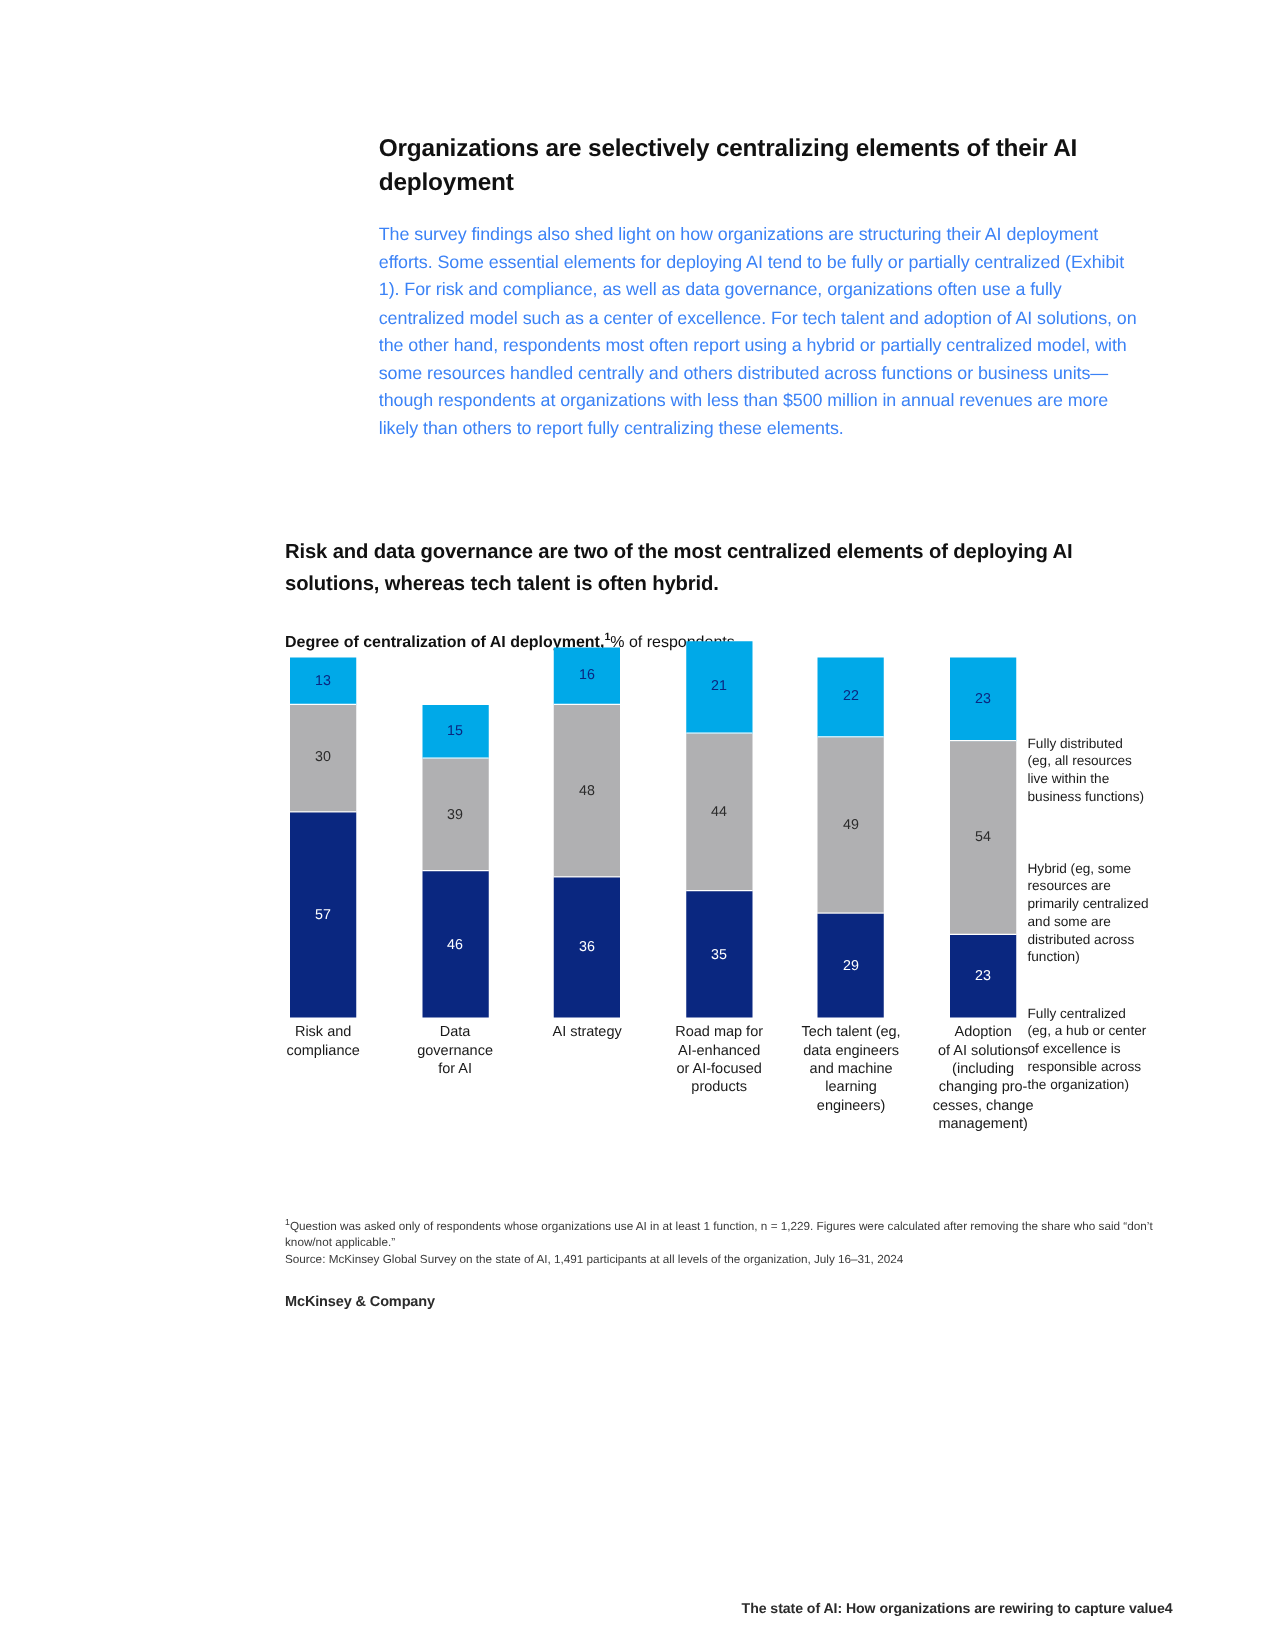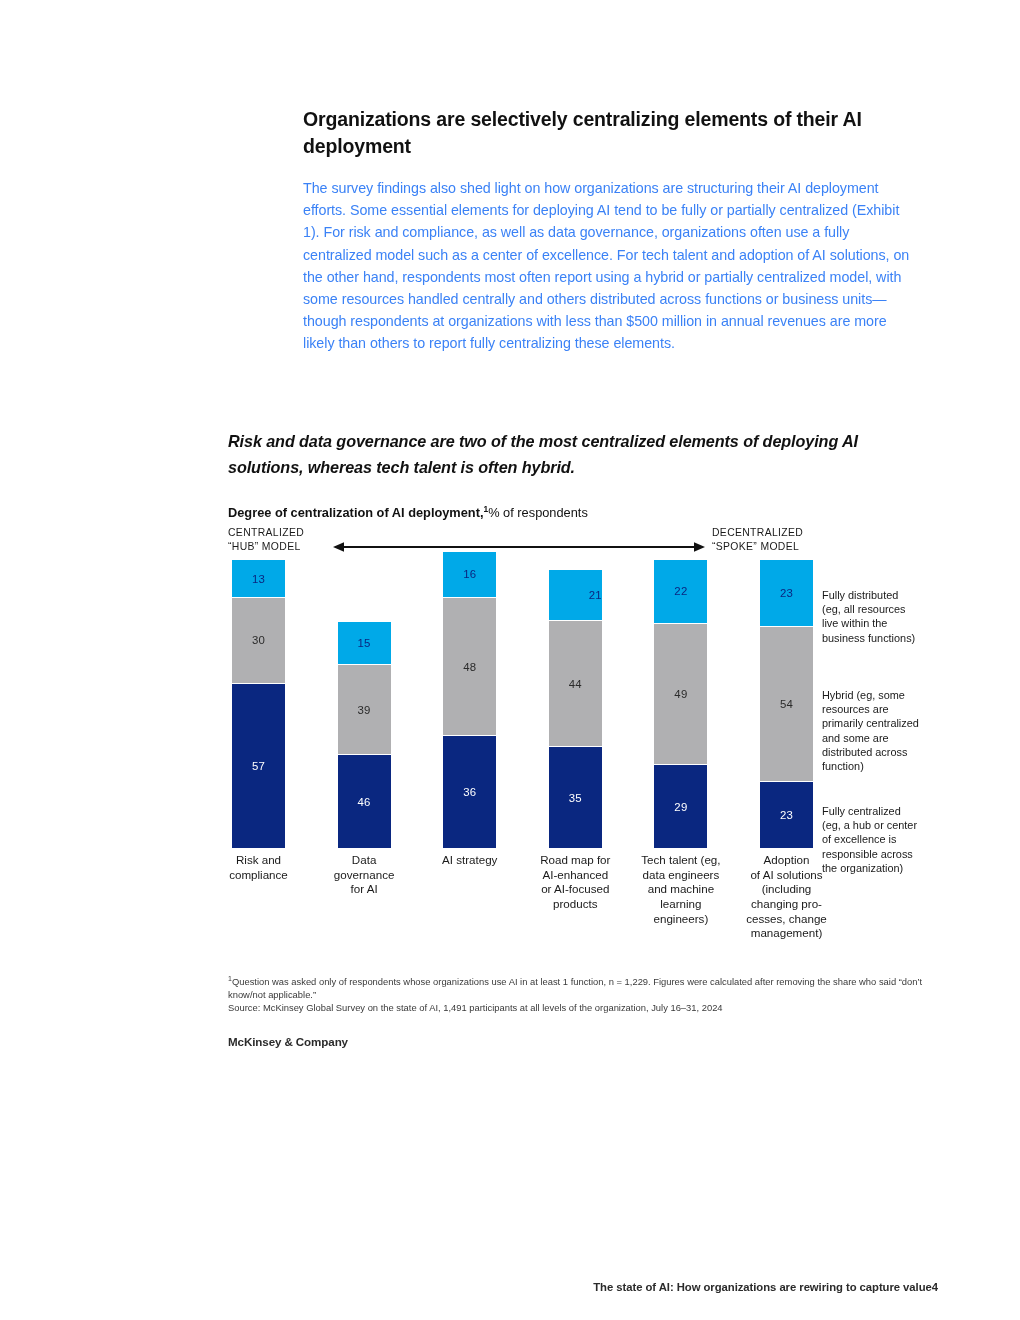--- a/index.html
+++ b/index.html
@@ -52,21 +52,20 @@
     margin-bottom: 22px;
   }
   .exhibit-title {
     font-size: 16.2px;
     font-weight: bold;
     line-height: 26px;
     color: #111111;
     letter-spacing: -0.1px;
     margin-bottom: 24px;
     width: 660px;
-    font-style: italic;
   }
   .exhibit-subtitle {
     font-size: 12.8px;
     color: #111111;
     margin-bottom: 6px;
     white-space: nowrap;
   }
   .exhibit-subtitle .st-bold { font-weight: bold; }
   .exhibit-subtitle sup { font-size: 8.4px; vertical-align: super; font-weight: bold; }
   .exhibit-subtitle .st-reg { font-weight: normal; }
@@ -201,72 +200,57 @@
 
 <div class="exhibit">
 
 
   <div class="exhibit-title">Risk and data governance are two of the most centralized elements of deploying AI solutions, whereas tech talent is often hybrid.</div>
 
   <div class="exhibit-subtitle">
     <span class="st-bold">Degree of centralization of AI deployment,</span><sup>1</sup><span class="st-reg">% of respondents</span>
   </div>
 
-  <div class="axis-row">
-    <div class="axis-cap left">
-      <div>CENTRALIZED</div>
-      <div>“HUB” MODEL</div>
-    </div>
-    <svg class="axis-arrow" viewBox="0 0 372 12">
-      <line x1="8" y1="6" x2="364" y2="6" stroke="#111111" stroke-width="1.8"></line>
-      <polygon points="0,6 11,1.2 11,10.8" fill="#111111"></polygon>
-      <polygon points="372,6 361,1.2 361,10.8" fill="#111111"></polygon>
-    </svg>
-    <div class="axis-cap right">
-      <div>DECENTRALIZED</div>
-      <div>“SPOKE” MODEL</div>
-    </div>
-  </div>
 
   <div class="plot" id="plot">
       <div class="bar-col" style="left: 4px;">
         <div class="seg seg-top" style="height: 37.44px;">
           <span>13</span>
         </div>
         <div class="seg seg-mid" style="height: 86.4px;">
           <span>30</span>
         </div>
         <div class="seg seg-bottom" style="height: 164.16px;">
           <span>57</span>
         </div>
       </div>
       <div class="bar-col" style="left: 109.6px;">
         <div class="seg seg-top" style="height: 43.2px;">
           <span>15</span>
         </div>
         <div class="seg seg-mid" style="height: 90px;">
           <span>39</span>
         </div>
-        <div class="seg seg-bottom" style="height: 93px;">
+        <div class="seg seg-bottom" style="height: 117px;">
           <span>46</span>
         </div>
       </div>
       <div class="bar-col" style="left: 215.2px;">
         <div class="seg seg-top" style="height: 46.08px;">
           <span>16</span>
         </div>
         <div class="seg seg-mid" style="height: 138.24px;">
           <span>48</span>
         </div>
         <div class="seg seg-bottom" style="height: 112px;">
           <span>36</span>
         </div>
       </div>
       <div class="bar-col" style="left: 320.8px;">
-        <div class="seg seg-top" style="height: 51px; justify-content: flex-end;">
+        <div class="seg seg-top" style="height: 74px;">
           <span>21</span>
         </div>
         <div class="seg seg-mid" style="height: 126.72px;">
           <span>44</span>
         </div>
         <div class="seg seg-bottom" style="height: 100.8px;">
           <span>35</span>
         </div>
       </div>
       <div class="bar-col" style="left: 426.4px;">

